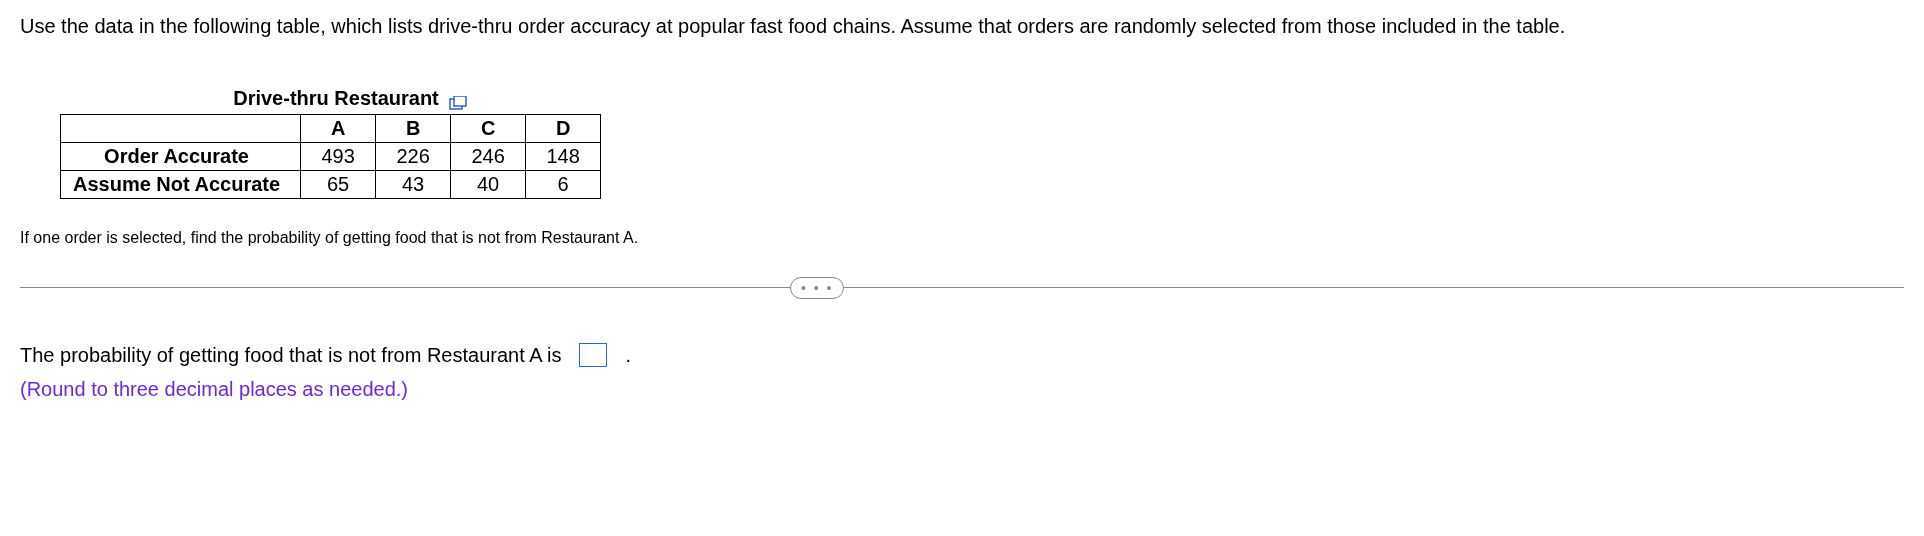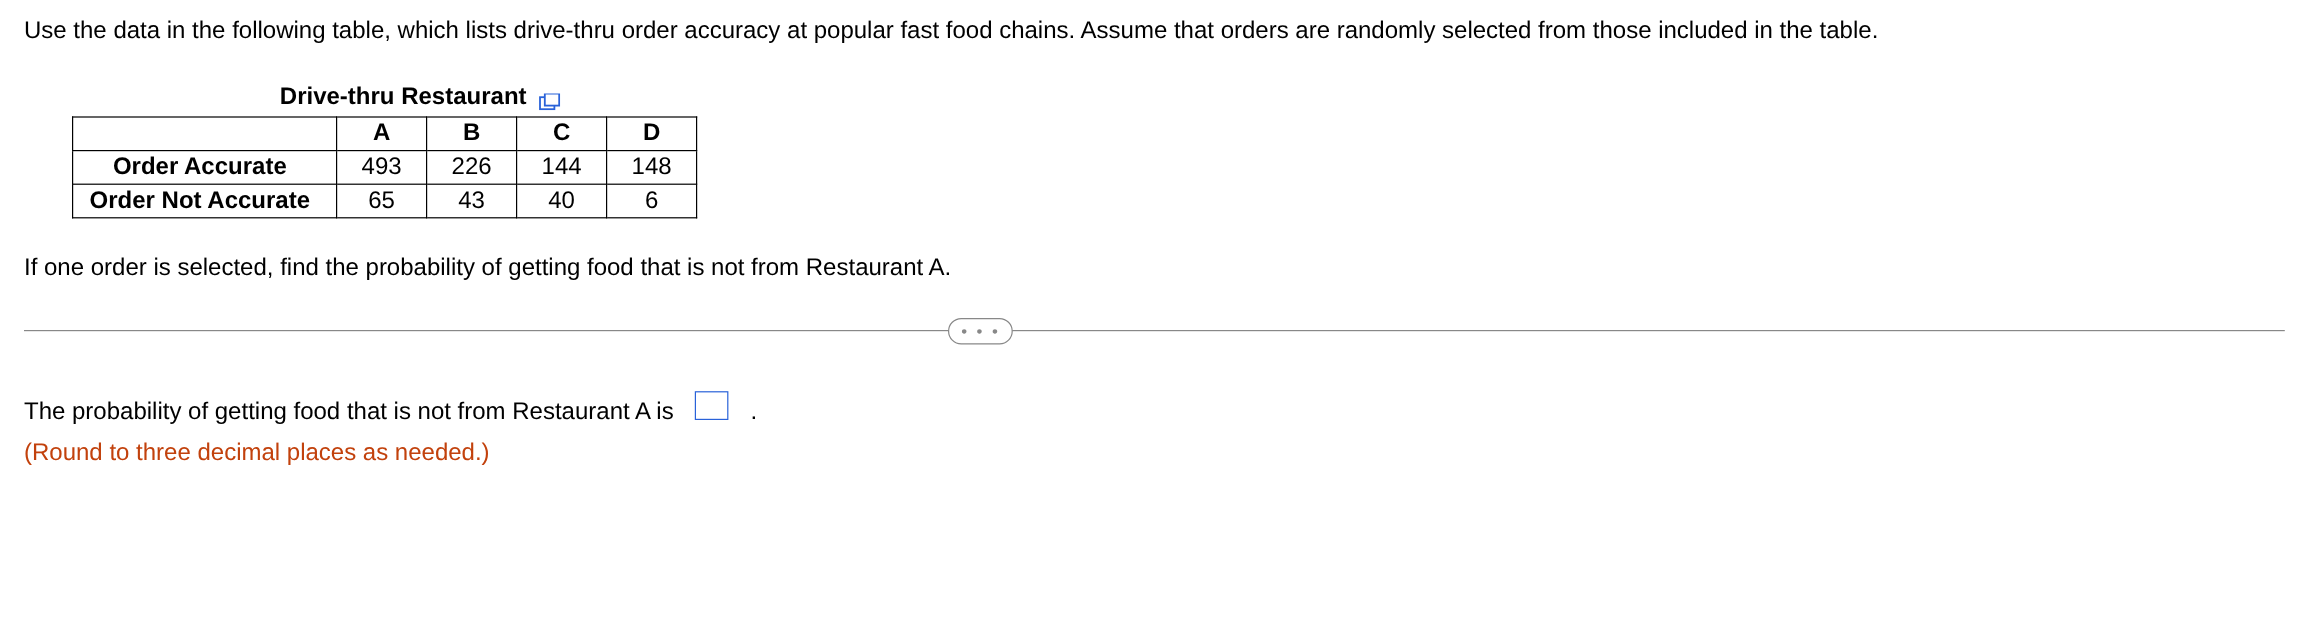--- a/index.html
+++ b/index.html
@@ -9,21 +9,21 @@
     }
     body {
       font-family: Arial, sans-serif;
       font-size: 20px;
       color: #000;
       padding: 12px 20px;
       background: #fff;
     }
     .intro-text {
       line-height: 1.4;
-      margin-bottom: 30px;
+      margin-bottom: 47px;
     }
     .table-wrapper {
       margin-left: 40px;
       margin-bottom: 30px;
     }
     .table-title {
       font-weight: bold;
       text-align: center;
       margin-bottom: 4px;
       display: flex;
@@ -63,21 +63,21 @@
     .col-header {
       min-width: 75px;
     }
     .empty-cell {
       border-top: 1px solid #000;
       border-left: 1px solid #000;
       border-right: 1px solid #000;
       border-bottom: 1px solid #000;
     }
     .question-text {
-      font-size: 20px;
+      font-size: 16px;
       margin-bottom: 40px;
     }
     .divider-container {
       position: relative;
       margin: 20px 0 50px 0;
     }
     .divider-line {
       border-top: 1px solid #888;
       width: 100%;
     }
@@ -93,35 +93,35 @@
       font-size: 14px;
       letter-spacing: 2px;
       cursor: pointer;
     }
     .answer-section {
       font-size: 20px;
       line-height: 1.7;
     }
     .answer-line {
       display: flex;
-      align-items: flex-start;
+      align-items: center;
       flex-wrap: wrap;
       gap: 16px;
     }
     .answer-input {
       width: 28px;
       height: 24px;
       border: 1px solid #2962d9;
       background: #fff;
       margin: 0 2px;
       display: inline-block;
       vertical-align: middle;
     }
     .hint-text {
-      color: #c2410c;
+      color: #6d28d9;
     }
   </style>
 </head>
 <body>
 
 <div class="intro-text">Use the data in the following table, which lists drive-thru order accuracy at popular fast food chains. Assume that orders are randomly selected from those included in the table.</div>
 
 <div class="table-wrapper">
   <div class="table-title">
     <span>Drive-thru Restaurant</span>
@@ -138,25 +138,25 @@
       <td class="empty-cell"></td>
       <th class="col-header">A</th>
       <th class="col-header">B</th>
       <th class="col-header">C</th>
       <th class="col-header">D</th>
     </tr>
     <tr>
       <td class="row-header">Order Accurate</td>
       <td>493</td>
       <td>226</td>
-      <td>144</td>
+      <td>246</td>
       <td>148</td>
     </tr>
     <tr>
-      <td class="row-header">Order Not Accurate</td>
+      <td class="row-header">Assume Not Accurate</td>
       <td>65</td>
       <td>43</td>
       <td>40</td>
       <td>6</td>
     </tr>
   </tbody>
     </table>
 </div>
 
 <div class="question-text">If one order is selected, find the probability of getting food that is not from Restaurant A.</div>

